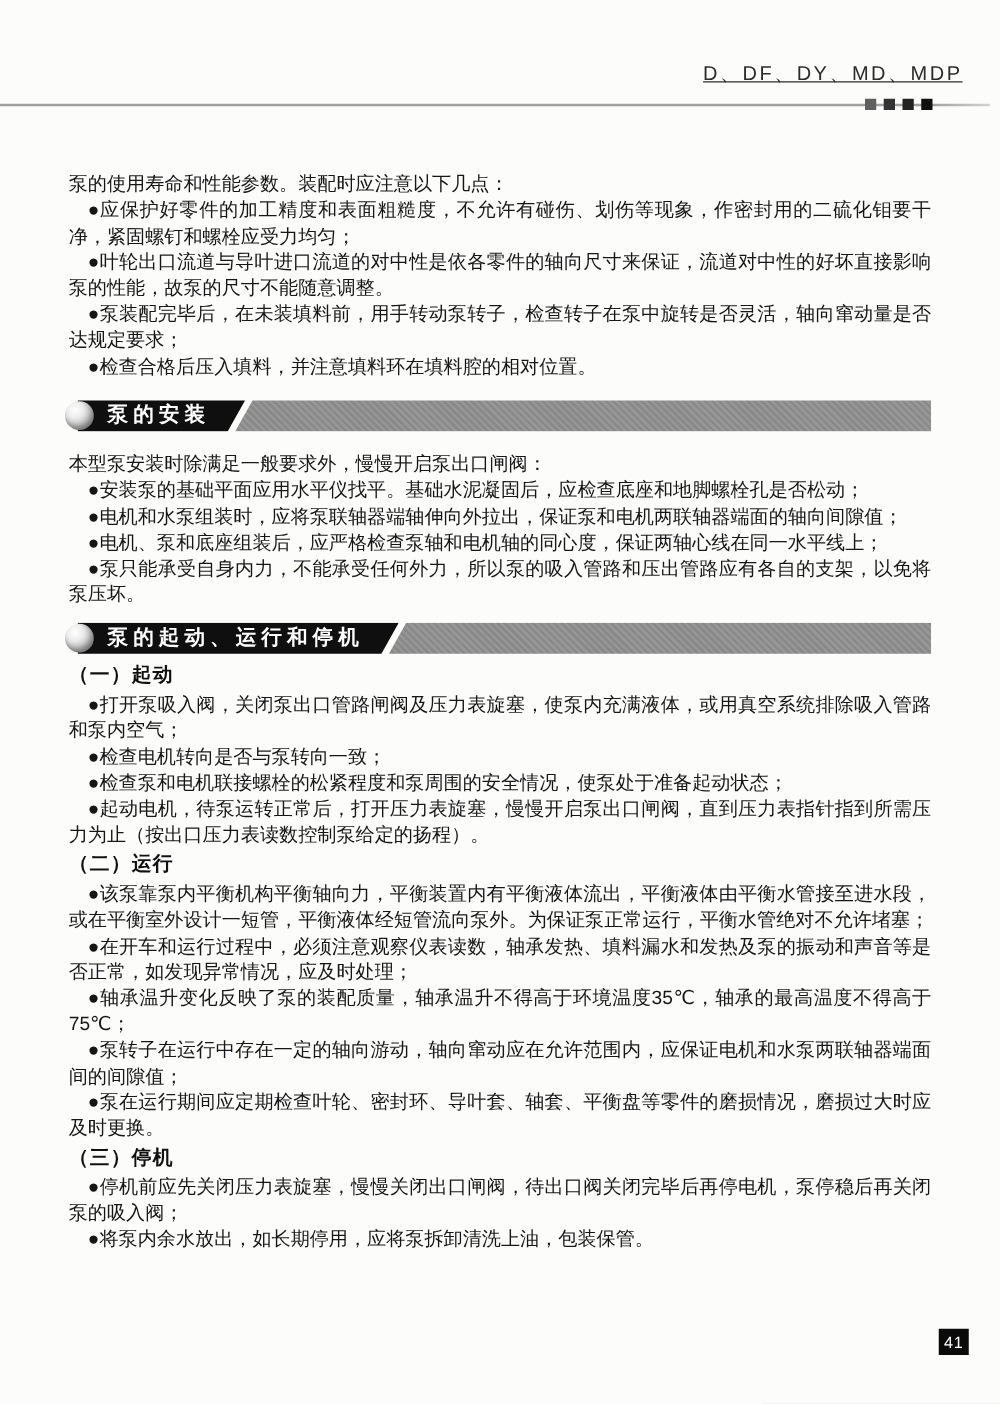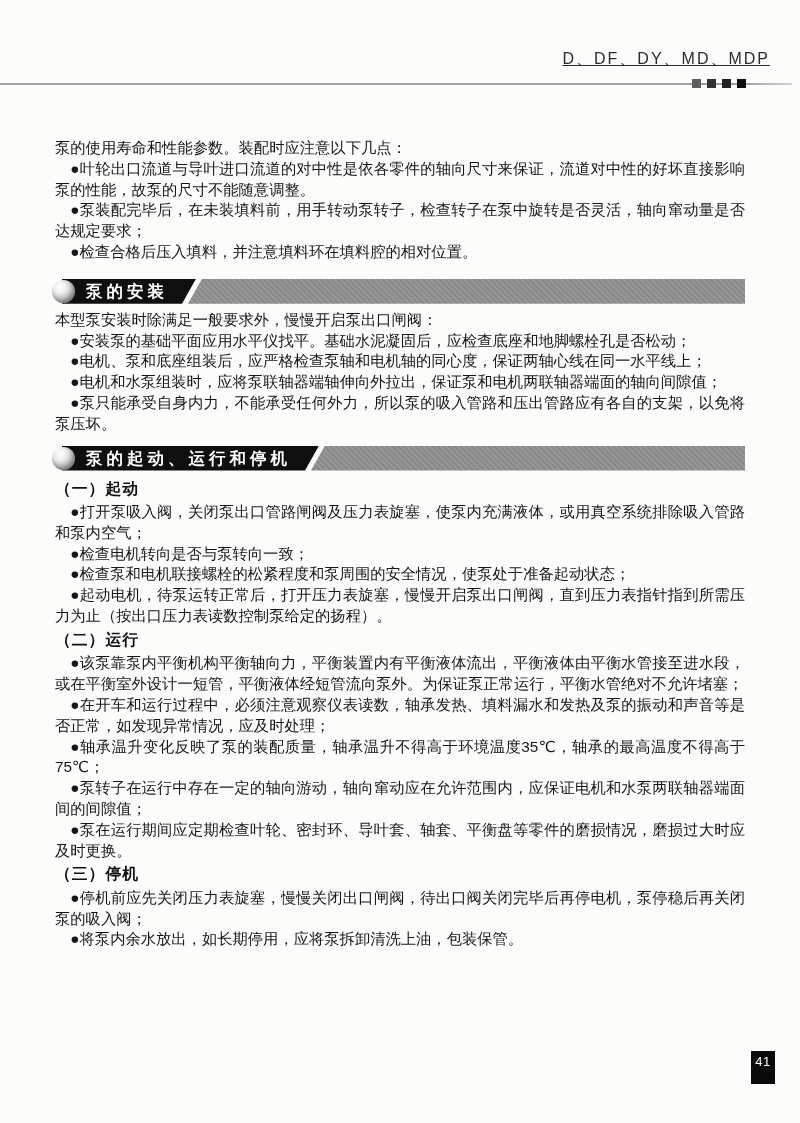--- a/index.html
+++ b/index.html
@@ -30,21 +30,21 @@
   .content {
     position:absolute; left:55px; top:138px; width:690px;
     color:#161616; font-size:15.3px; line-height:20.8px; text-align:justify;
   }
   .content p { margin:0; }
   .b { text-indent:1em; }
   .sub { margin:2px 0 2px; font-size:15.8px; font-weight:bold; line-height:22.5px; letter-spacing:1px; color:#101010; }
 
   
   .banner { display:flex; align-items:stretch; height:25px; position:relative; }
-  .banner-a { margin:16px 0 6px; }
+  .banner-a { margin:16px 0 17px; }
   .banner-b { margin:11px 0 7px; }
   .ball {
     flex:0 0 auto; width:23px; height:23px; margin:1px -13px 0 -3px;
     border-radius:50%; position:relative; z-index:3;
     background:radial-gradient(circle at 35% 30%, #ffffff 0%, #ececec 30%, #b9b9b9 62%, #7c7c7c 100%);
     box-shadow:inset -2px -3px 4px rgba(0,0,0,.28);
   }
   .banner-black {
     flex:0 0 auto; position:relative; z-index:2; white-space:nowrap;
     background:#0f0f0f; color:#fff; font-weight:bold;
@@ -55,21 +55,21 @@
   .banner-gray {
     flex:1 1 auto; margin-left:-8px;
     background:#909090;
     background-image:repeating-linear-gradient(45deg, rgba(255,255,255,.06) 0 2px, rgba(0,0,0,.05) 2px 4px);
     clip-path:polygon(14px 0, 100% 0, 100% 100%, 0 100%);
   }
 
   
   .page-badge {
     position:absolute; right:25px; bottom:39px;
-    min-width:20px; height:33px; padding:0 2px;
+    min-width:20px; height:21px; padding:0 2px;
     background:#0a0a0a; color:#ffffff;
     font-size:13px; line-height:21px; text-align:center; letter-spacing:.5px;
   }
 </style>
 </head>
 <body>
 
 <div class="page">
 
   <div class="header-title">D、DF、DY、MD、MDP</div>
@@ -77,36 +77,37 @@
   <div class="header-squares">
     <span class="sq sq1"></span>
     <span class="sq sq2"></span>
     <span class="sq sq3"></span>
     <span class="sq sq4"></span>
   </div>
 
   <div class="content">
 
     <p class="lead">泵的使用寿命和性能参数。装配时应注意以下几点：</p>
+    <p class="b">●应保护好零件的加工精度和表面粗糙度，不允许有碰伤、划伤等现象，作密封用的二硫化钼要干净，紧固螺钉和螺栓应受力均匀；</p>
     <p class="b">●叶轮出口流道与导叶进口流道的对中性是依各零件的轴向尺寸来保证，流道对中性的好坏直接影响泵的性能，故泵的尺寸不能随意调整。</p>
     <p class="b">●泵装配完毕后，在未装填料前，用手转动泵转子，检查转子在泵中旋转是否灵活，轴向窜动量是否达规定要求；</p>
     <p class="b">●检查合格后压入填料，并注意填料环在填料腔的相对位置。</p>
 
     <div class="banner banner-a">
       <span class="ball"></span>
       <div class="banner-black">
         <span>泵的安装</span>
       </div>
       <div class="banner-gray"></div>
     </div>
 
     <p class="lead">本型泵安装时除满足一般要求外，慢慢开启泵出口闸阀：</p>
     <p class="b">●安装泵的基础平面应用水平仪找平。基础水泥凝固后，应检查底座和地脚螺栓孔是否松动；</p>
+    <p class="b">●电机和水泵组装时，应将泵联轴器端轴伸向外拉出，保证泵和电机两联轴器端面的轴向间隙值；</p>
     <p class="b">●电机、泵和底座组装后，应严格检查泵轴和电机轴的同心度，保证两轴心线在同一水平线上；</p>
-    <p class="b">●电机和水泵组装时，应将泵联轴器端轴伸向外拉出，保证泵和电机两联轴器端面的轴向间隙值；</p>
     <p class="b">●泵只能承受自身内力，不能承受任何外力，所以泵的吸入管路和压出管路应有各自的支架，以免将泵压坏。</p>
 
     <div class="banner banner-b">
       <span class="ball"></span>
       <div class="banner-black">
         <span>泵的起动、运行和停机</span>
       </div>
       <div class="banner-gray"></div>
     </div>
 

